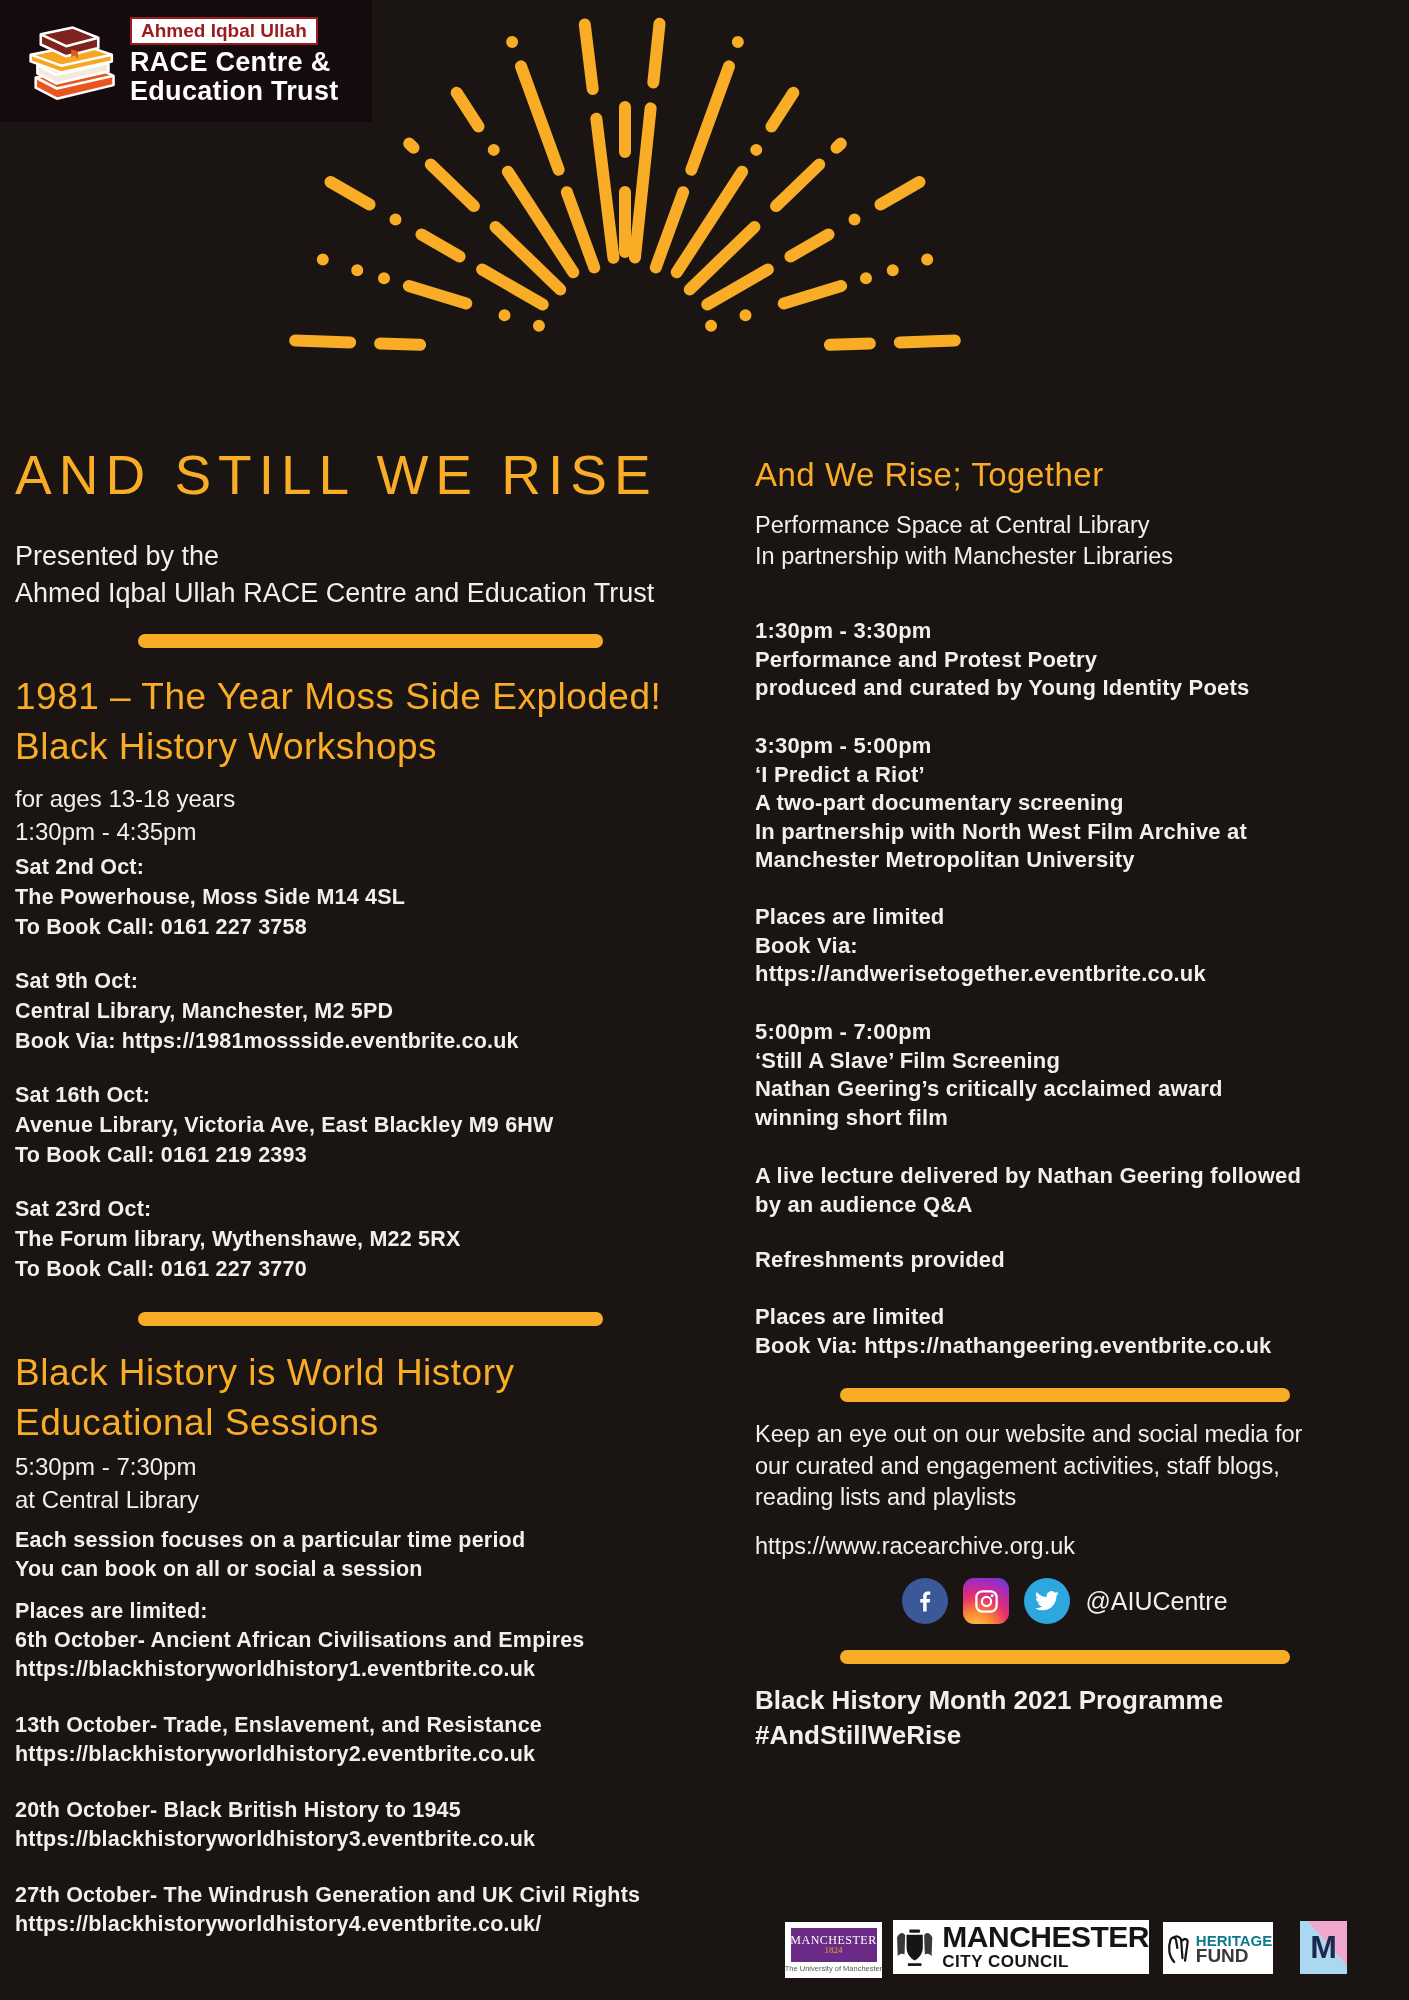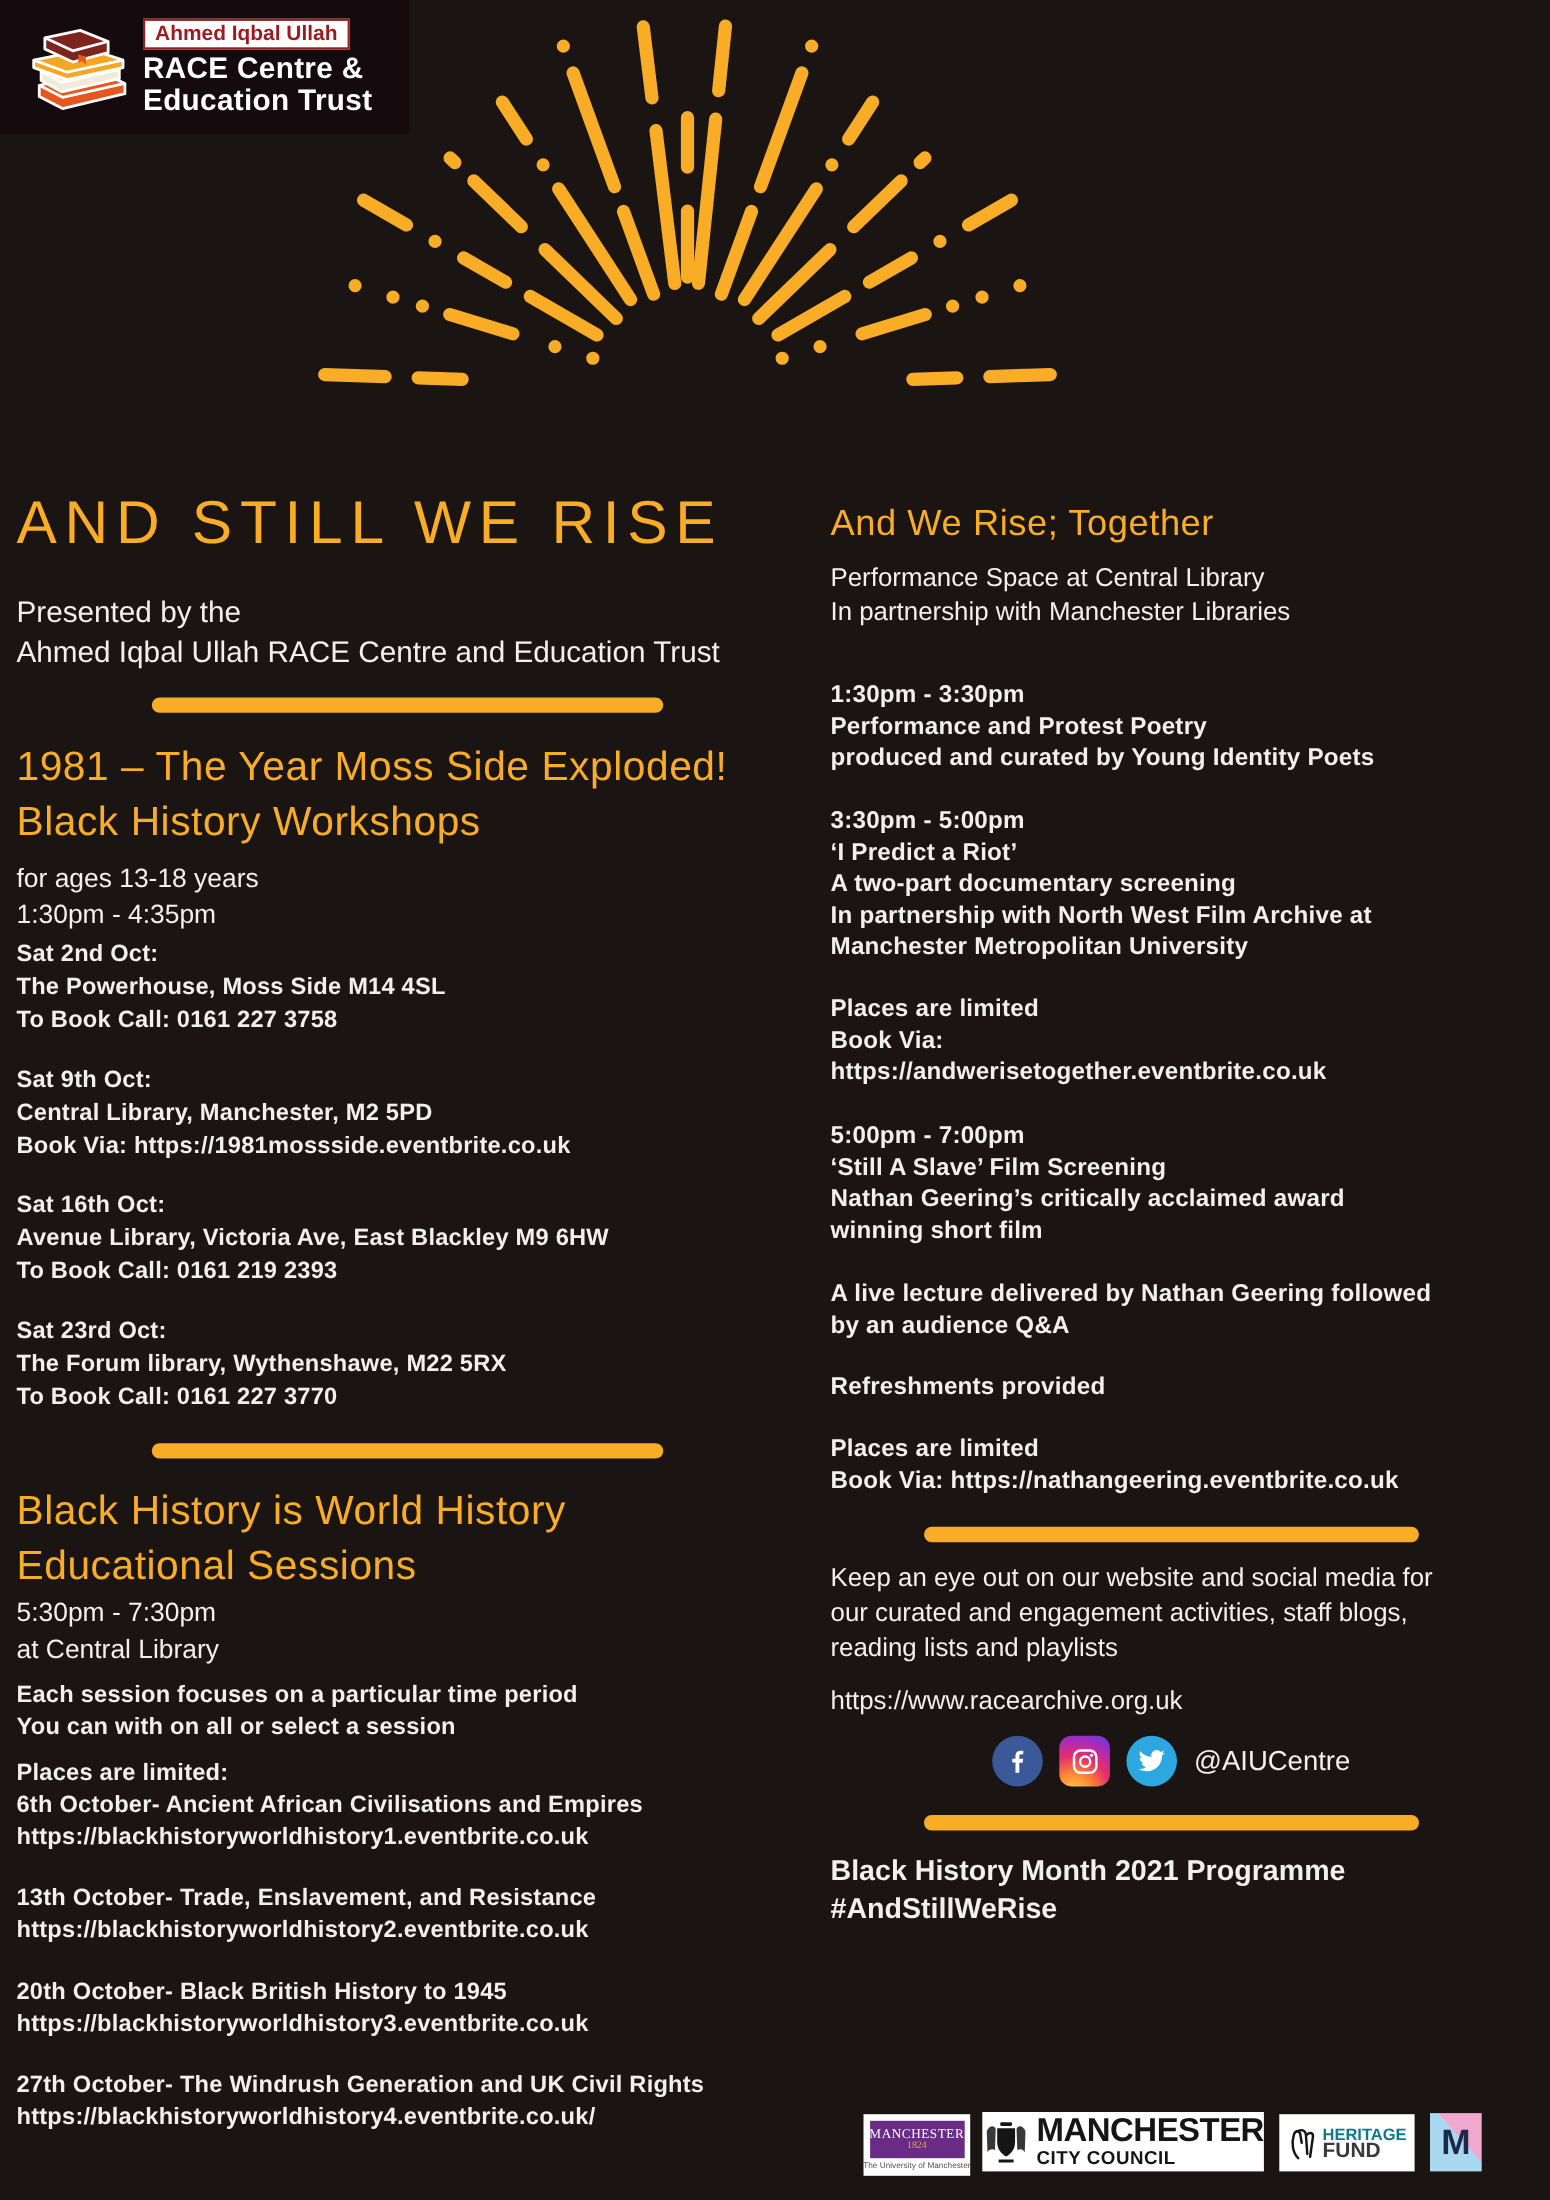--- a/index.html
+++ b/index.html
@@ -34,21 +34,21 @@
   .race-big{color:#FFFFFF;font-weight:bold;font-size:27px;line-height:29px;letter-spacing:0.3px;}
   .logo-tile{position:absolute;background:#FFFFFF;display:flex;align-items:center;justify-content:center;}
   .uom{left:785px;top:1922px;width:97px;height:52px;flex-direction:column;padding:2px 0;}
   .uom-box{background:#6A2B87;width:86px;height:34px;display:flex;flex-direction:column;align-items:center;justify-content:center;}
   .uom-name{font-family:"Liberation Serif",serif;color:#fff;font-size:12px;letter-spacing:0.5px;line-height:12px;}
   .uom-year{font-family:"Liberation Serif",serif;color:#E8A33D;font-size:9px;line-height:9px;}
   .uom-cap{color:#555;font-size:7.5px;margin-top:2px;}
   .mcc{left:893px;top:1920px;width:256px;height:54px;gap:6px;}
   .mcc-l1{color:#151515;font-size:30px;line-height:28px;letter-spacing:-0.5px;font-weight:bold;}
   .mcc-l2{color:#151515;font-size:17px;line-height:21px;letter-spacing:0.5px;font-weight:bold;}
-  .hf{left:1163px;top:1922px;width:123px;height:52px;gap:4px;}
+  .hf{left:1163px;top:1922px;width:110px;height:52px;gap:4px;}
   .hf-l1{color:#0E7A8B;font-size:15px;line-height:15px;font-weight:bold;}
   .hf-l2{color:#3A3A3A;font-size:19px;line-height:15px;font-weight:bold;}
   .mlib{position:absolute;left:1300px;top:1921px;width:47px;height:53px;
         background:linear-gradient(to bottom left,#F0A8CE 42%,#A9D8F0 42%);
         display:flex;align-items:center;justify-content:center;}
   .mlib-m{color:#1B2A4A;font-weight:bold;font-size:32px;}
   #sunburst{position:absolute;left:240px;top:8px;}
   #sunburst line{stroke:#F9AC25;stroke-width:12;stroke-linecap:round;fill:none;}
 </style>
 </head>
@@ -124,21 +124,21 @@
     <div class="nw">Educational Sessions</div>
   </div>
 
   <div class="abs col-l ctr body-r" style="top:1450px">
     <div class="nw">5:30pm - 7:30pm</div>
     <div class="nw">at Central Library</div>
   </div>
 
   <div class="abs col-l ctr body-b" style="top:1526px;line-height:29px">
     <div class="nw">Each session focuses on a particular time period</div>
-    <div class="nw">You can with on all or select a session</div>
+    <div class="nw">You can book on all or social a session</div>
   </div>
 
   <div class="abs col-l ctr body-b" style="top:1597px;line-height:29px">
     <div class="nw">Places are limited:</div>
     <div class="nw">6th October- Ancient African Civilisations and Empires</div>
     <div class="nw">https://blackhistoryworldhistory1.eventbrite.co.uk</div>
   </div>
 
   <div class="abs col-l ctr body-b" style="top:1711px;line-height:29px">
     <div class="nw">13th October- Trade, Enslavement, and Resistance</div>

